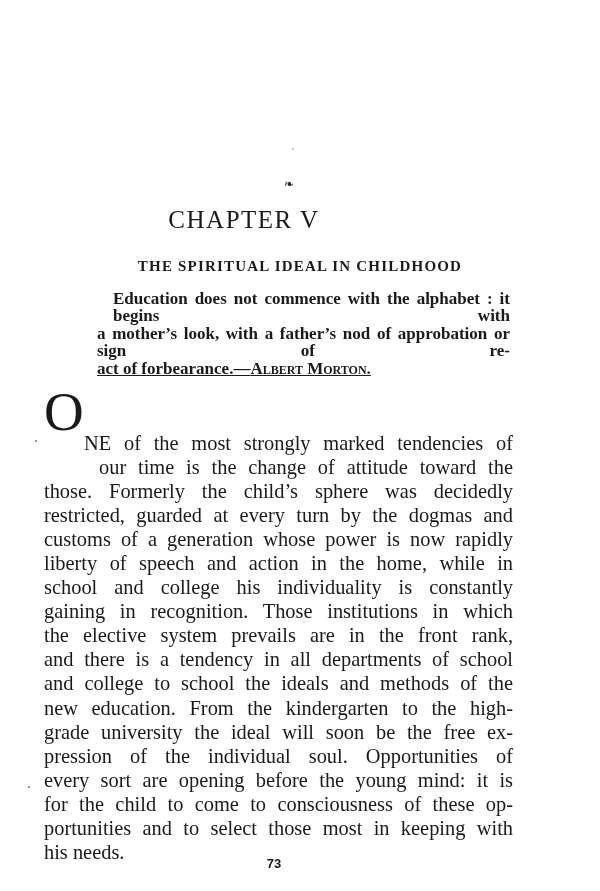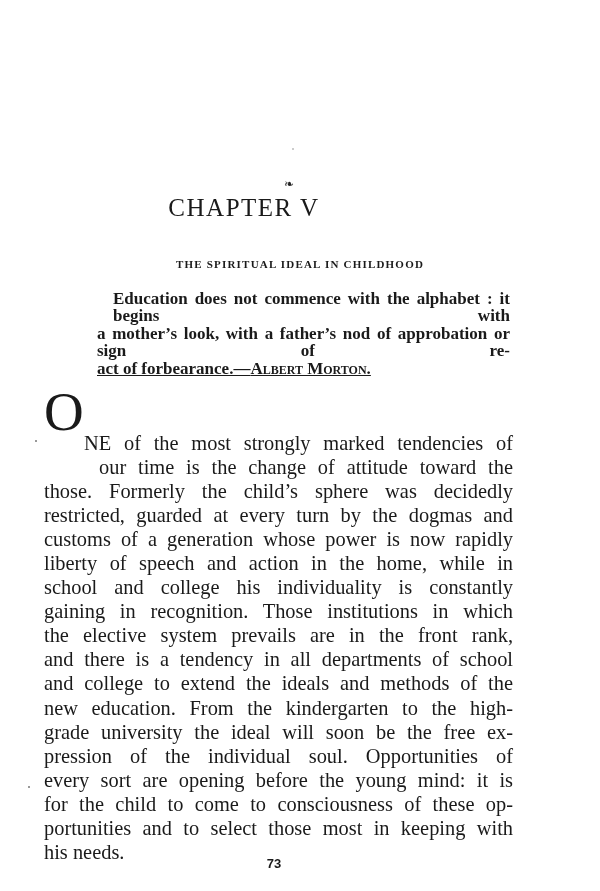--- a/index.html
+++ b/index.html
@@ -3,26 +3,26 @@
 <meta charset="utf-8">
 <style>
   html, body { margin: 0; padding: 0; }
   body {
     width: 600px; height: 891px; background: #ffffff; position: relative;
     overflow: hidden; color: #1a1a1a;
     font-family: "Liberation Serif", "DejaVu Serif", serif;
   }
   .ornament { position: absolute; left: 284px; top: 177px; font-size: 12px; color: #222; }
   .chapter {
-    position: absolute; left: 0; width: 488px; top: 194px; text-align: center;
+    position: absolute; left: 0; width: 488px; top: 206px; text-align: center;
     font-size: 25px; letter-spacing: 1.5px; font-weight: normal; margin: 0;
   }
   .subtitle {
     position: absolute; left: 0; width: 560px; top: 258px; text-align: center;
-    font-size: 11px; font-weight: bold; letter-spacing: 1.2px; margin: 0 0 0 20px;
+    font-size: 15px; font-weight: bold; letter-spacing: 1.2px; margin: 0 0 0 20px;
   }
   .epigraph {
     position: absolute; left: 97px; top: 290px; width: 413px;
     font-size: 17px; font-weight: bold; line-height: 17.4px; text-align: justify;
     text-align-last: left; text-indent: 17px; margin: 0;
   }
   .epigraph .line { display: block; text-align: justify; text-align-last: justify; }
   .epigraph .line.last { text-align-last: left; text-decoration: underline; }
   .epigraph .line.first { text-indent: 0; padding-left: 16px; }
   .sc { font-variant: small-caps; }
@@ -64,21 +64,21 @@
     <span class="line indent" style="padding-left:40px;margin-top:46px;">NE of the most strongly marked tendencies of</span>
     <span class="line indent">our time is the change of attitude toward the</span>
     <span class="line">those.  Formerly the child’s sphere was decidedly</span>
     <span class="line">restricted, guarded at every turn by the dogmas and</span>
     <span class="line">customs of a generation whose power is now rapidly</span>
     <span class="line">liberty of speech and action in the home, while in</span>
     <span class="line">school and college his individuality is constantly</span>
     <span class="line">gaining in recognition.  Those institutions in which</span>
     <span class="line">the elective system prevails are in the front rank,</span>
     <span class="line">and there is a tendency in all departments of school</span>
-    <span class="line">and college to extend the ideals and methods of the</span>
+    <span class="line">and college to school the ideals and methods of the</span>
     <span class="line">new education.  From the kindergarten to the high-</span>
     <span class="line">grade university the ideal will soon be the free ex-</span>
     <span class="line">pression of the individual soul.  Opportunities of</span>
     <span class="line">every sort are opening before the young mind: it is</span>
     <span class="line">for the child to come to consciousness of these op-</span>
     <span class="line">portunities and to select those most in keeping with</span>
     <span class="line last">his needs.</span>
   </div>
 
   <div class="folio">73</div>

